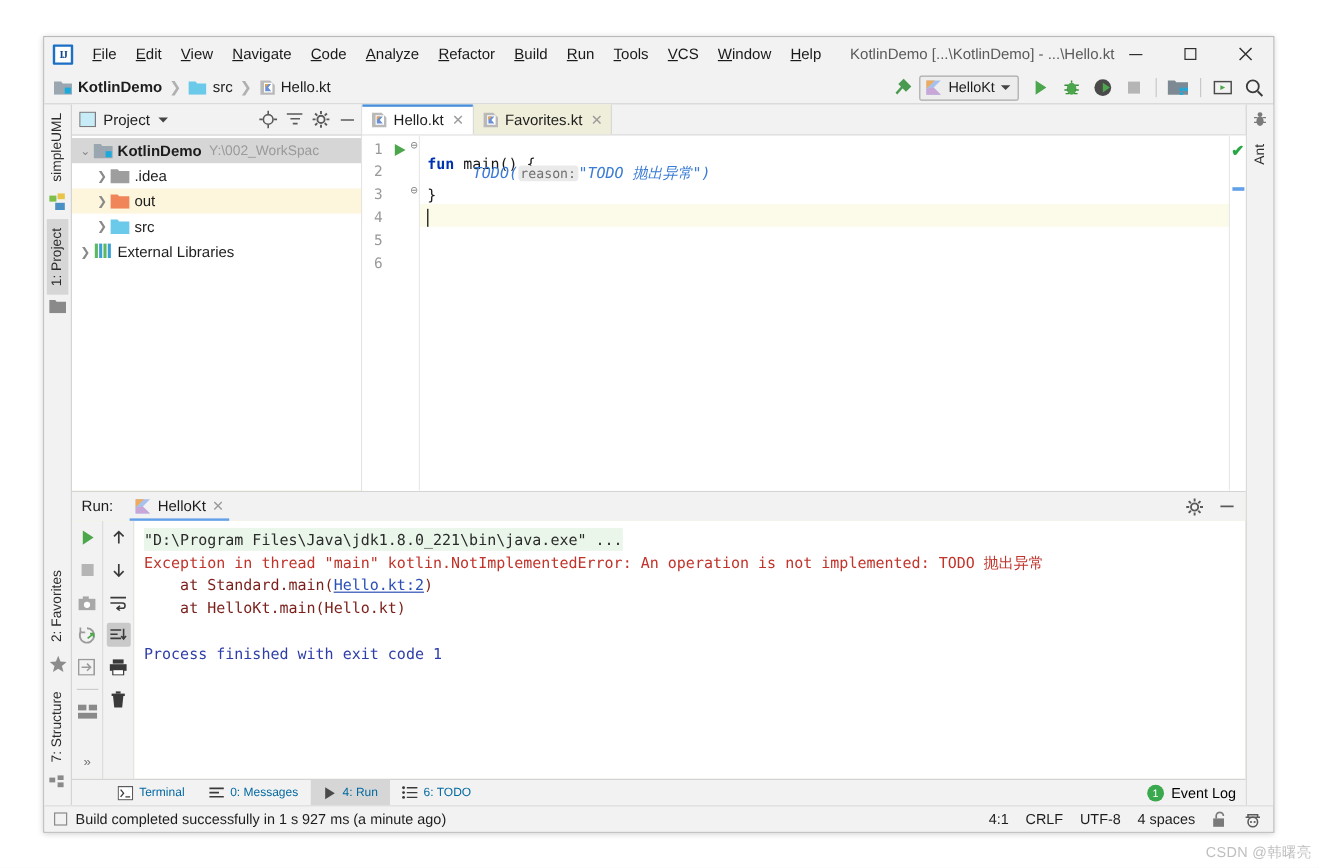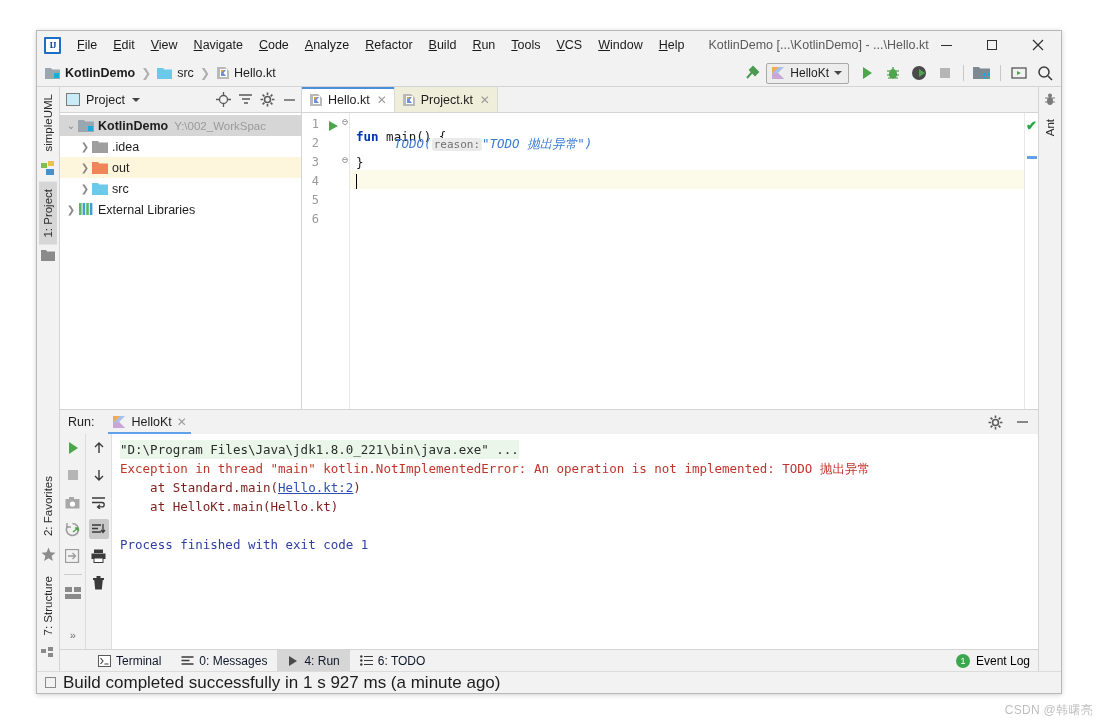--- a/index.html
+++ b/index.html
@@ -192,36 +192,36 @@
 
   
   .vstrip.right { border-right: none; border-left: 1px solid #d4d4d4; }
 
   
   .bottombar {
     height: 22px; background: #f2f2f2; border-top: 1px solid #d4d4d4;
     display: flex; align-items: center; position: relative; flex: none; padding-left: 28px;
   }
   .bb-item {
-    display: flex; align-items: center; gap: 5px; font-size: 12px; color: #0f172a;
+    display: flex; align-items: center; gap: 5px; font-size: 10px; color: #0369a1;
     padding: 0 10px; height: 22px;
   }
   .bb-item.active { background: #d6d6d6; }
   .bb-right { position: absolute; right: 8px; display: flex; align-items: center; gap: 6px; }
   .badge {
     width: 14px; height: 14px; border-radius: 50%; background: #3aa84c; color: #fff;
     font-size: 9px; display: flex; align-items: center; justify-content: center;
   }
 
   
   .statusbar {
     height: 22px; background: #f2f2f2; border-top: 1px solid #dcdcdc;
     display: flex; align-items: center; position: relative; flex: none;
   }
-  .sb-left { display: flex; align-items: center; gap: 7px; margin-left: 8px; font-size: 17px; color: #1d1d1d; }
+  .sb-left { display: flex; align-items: center; gap: 7px; margin-left: 8px; font-size: 12px; color: #1d1d1d; }
   .sb-right { position: absolute; right: 10px; display: flex; align-items: center; gap: 14px;
               font-size: 12px; color: #1d1d1d; }
   .sq-ico { width: 11px; height: 11px; border: 1px solid #8a8a8a; }
 
   
   .watermark {
     position: absolute; right: 6px; bottom: 4px;
     font-size: 12px; color: #bfbfbf; font-family: "Liberation Sans", sans-serif;
     letter-spacing: 0.3px;
   }
@@ -525,21 +525,21 @@
               </div>
               <div class="tab inactive">
                 <span style="display:inline-flex">
                   <svg width="14" height="14" viewBox="0 0 14 14">
                       <path d="M1 1h8l4 4v8H1z" fill="#b9b9b9"></path>
                       <path d="M4 3h7v8H4z" fill="#fff"></path>
                       <path d="M5 4h5L7.5 7 10 10H5z" fill="#6a8fd8"></path>
                       <path d="M5 4h3L5 7z" fill="#e8a33d"></path>
                     </svg>
                 </span>
-                <span>Project.kt</span>
+                <span>Favorites.kt</span>
                 <span class="x">✕</span>
               </div>
             </div>
 
             <div class="code-area">
               <div class="hl-line" style="top:57px"></div>
 
               <div class="gutter">
                 <div class="lnum" style="top:4px">1</div>
                 <div class="lnum" style="top:23px">2</div>
@@ -752,19 +752,39 @@
         </div>
       </div>
 
     </div>
 
     <div class="statusbar">
       <div class="sb-left">
         <span class="sq-ico"></span>
         <span>Build completed successfully in 1 s 927 ms (a minute ago)</span>
       </div>
+      <div class="sb-right">
+        <span>4:1</span>
+        <span>CRLF</span>
+        <span>UTF-8</span>
+        <span>4 spaces</span>
+        <span style="display:inline-flex">
+          <svg width="13" height="14" viewBox="0 0 13 14">
+              <rect x="1" y="6" width="9" height="7" fill="#7a7a7a"></rect>
+              <path d="M3.5 6V4a3 3 0 0 1 6 0" stroke="#7a7a7a" stroke-width="1.4" fill="none"></path>
+            </svg>
+        </span>
+        <span style="display:inline-flex">
+          <svg width="14" height="14" viewBox="0 0 14 14">
+              <path d="M1 5h12 M3 5V3h8v2" stroke="#5a5a5a" stroke-width="1.3" fill="none"></path>
+              <circle cx="7" cy="9" r="4" fill="none" stroke="#5a5a5a" stroke-width="1.3"></circle>
+              <circle cx="5.5" cy="9" r="0.9" fill="#5a5a5a"></circle>
+              <circle cx="8.5" cy="9" r="0.9" fill="#5a5a5a"></circle>
+            </svg>
+        </span>
+      </div>
     </div>
 
   </div>
 
   <div class="watermark">CSDN @韩曙亮</div>
 
 </div>
 
 </body></html>

